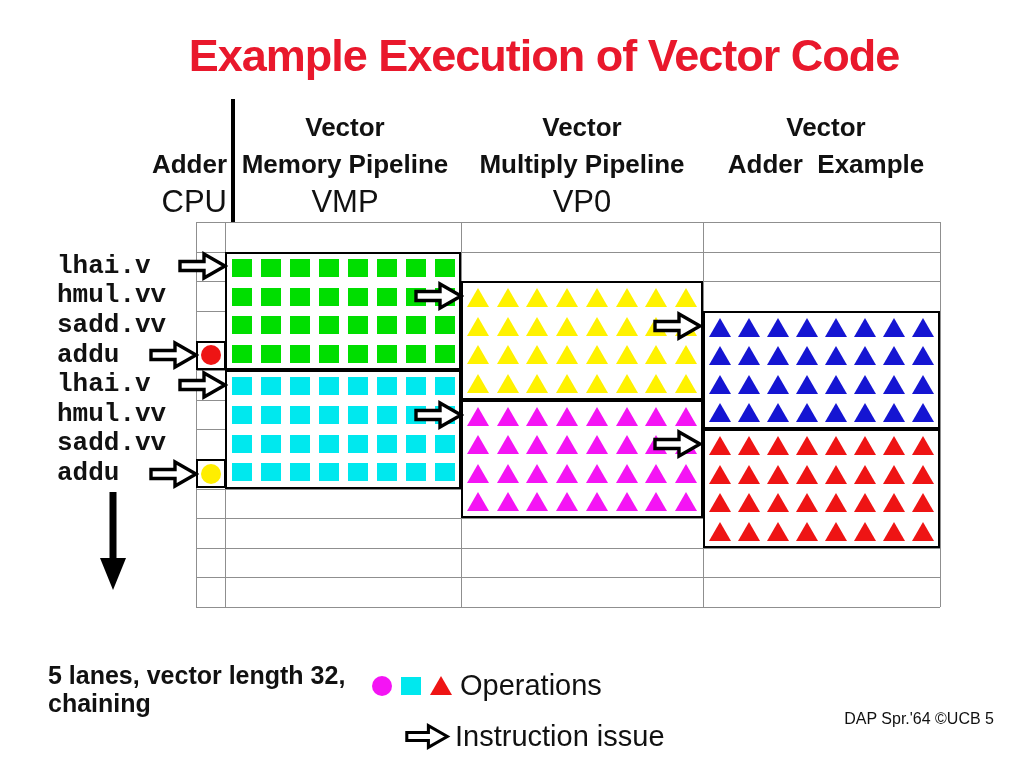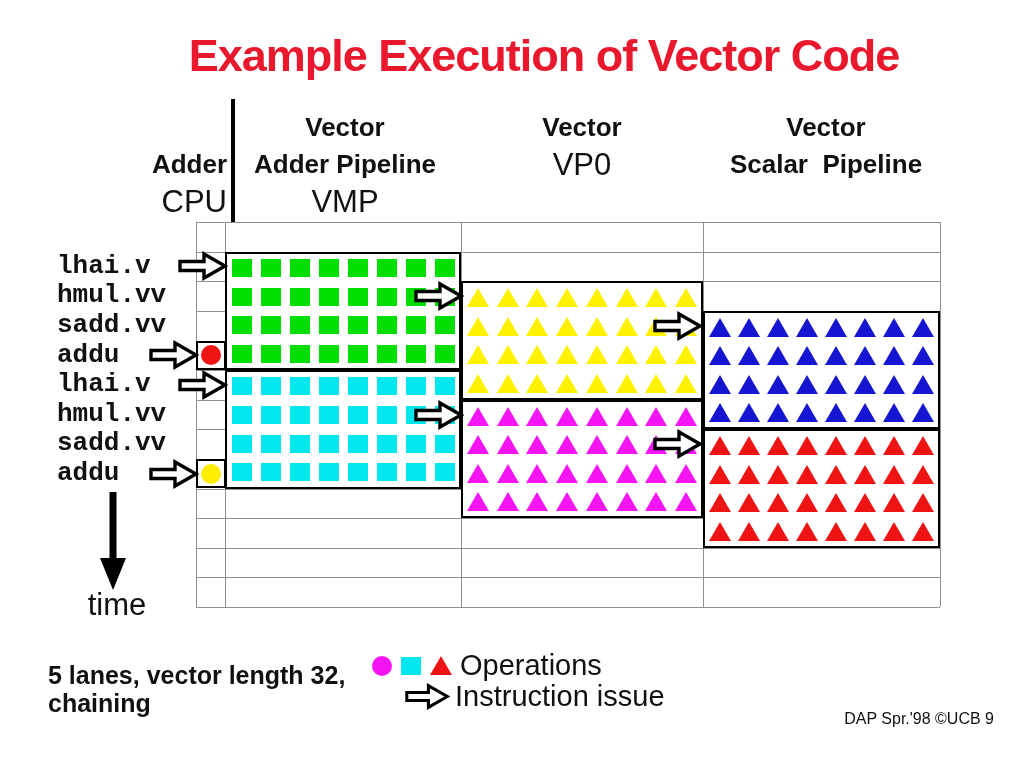--- a/index.html
+++ b/index.html
@@ -27,21 +27,21 @@
   .scalar-cell{box-sizing:border-box;background:#fff;border:2.5px solid #000;z-index:3;
                display:flex;align-items:center;justify-content:center;}
   .ins-label{font-family:"Liberation Mono", monospace;font-weight:bold;font-size:26px;
              line-height:29.6px;z-index:4;white-space:pre;}
   .issue-arrow{z-index:5;}
   
   #time-label{left:72px;top:587px;width:90px;text-align:center;font-size:31px;}
   
   #note{left:48px;top:661px;font-size:25px;font-weight:bold;line-height:28px;}
   #legend{left:372px;top:650px;}
-  .leg-row{display:flex;align-items:center;height:31px;}
+  .leg-row{display:flex;align-items:center;height:31px;margin-top:20px;}
   .leg-sym{display:flex;align-items:center;gap:9px;width:84px;}
   .leg-label{font-size:29px;margin-left:4px;white-space:pre;}
   #legend-issue-row{padding-left:32px;}
   #credit{left:834px;top:710px;width:160px;font-size:16px;text-align:right;}
 </style>
 </head>
 <body>
 
 <div id="stage">
 
@@ -49,32 +49,33 @@
 
   <div class="abs hdr r" style="left:84px;top:146px;width:143px;">
     <div class="hline">Adder</div>
     <div class="hcode">CPU</div>
   </div>
 
   <div id="cpu-divider" class="abs"></div>
 
   <div class="abs hdr" style="left:225px;top:109px;width:240px;">
     <div class="hline">Vector</div>
-    <div class="hline">Adder Pipeline</div>
+    <div class="hline">Memory Pipeline</div>
     <div class="hcode">VMP</div>
   </div>
 
   <div class="abs hdr" style="left:462px;top:109px;width:240px;">
     <div class="hline">Vector</div>
+    <div class="hline">Multiply Pipeline</div>
     <div class="hcode">VP0</div>
   </div>
 
   <div class="abs hdr" style="left:706px;top:109px;width:240px;">
     <div class="hline">Vector</div>
-    <div class="hline">Scalar  Pipeline</div>
+    <div class="hline">Adder  Example</div>
   </div>
 
   <div id="diagram" class="abs" style="left:0;top:0;width:1024px;height:768px;">
       <div class="abs gridline" style="left: 196px; top: 222px; width: 744px; height: 1px;"></div>
       <div class="abs gridline" style="left: 196px; top: 251.6px; width: 744px; height: 1px;"></div>
       <div class="abs gridline" style="left: 196px; top: 281.2px; width: 744px; height: 1px;"></div>
       <div class="abs gridline" style="left: 196px; top: 310.8px; width: 744px; height: 1px;"></div>
       <div class="abs gridline" style="left: 196px; top: 340.5px; width: 744px; height: 1px;"></div>
       <div class="abs gridline" style="left: 196px; top: 370.1px; width: 744px; height: 1px;"></div>
       <div class="abs gridline" style="left: 196px; top: 399.7px; width: 744px; height: 1px;"></div>
@@ -331,21 +332,20 @@
         </svg></div>
       <div class="abs issue-arrow" style="left: 149px; top: 458.7px;"><svg width="50" height="30" viewBox="0 0 50 30">
           <polygon points="2,10.5 26,10.5 26,3 47,15 26,27 26,19.5 2,19.5" fill="#fff" stroke="#000" stroke-width="3.4"></polygon>
         </svg></div>
     </div>
 
   <svg class="abs" style="left:100px;top:492px;z-index:4;" width="26" height="100">
     <rect x="9.5" y="0" width="7" height="68" fill="#000"></rect>
     <polygon points="0,66 26,66 13,98" fill="#000"></polygon>
   </svg>
-  <div id="time-label" class="abs">time</div>
 
   <div id="note" class="abs">
     <div>5 lanes, vector length 32,</div>
     <div>chaining</div>
   </div>
 
   <div id="legend" class="abs">
     <div class="leg-row">
       <span class="leg-sym" id="legend-symbols">
           <span class="sym-circle" style="background: rgb(244, 20, 244);"></span>
@@ -355,14 +355,14 @@
       <span class="leg-label">Operations</span>
     </div>
     <div class="leg-row" id="legend-issue-row">
       <svg width="47" height="27" viewBox="0 0 50 30">
         <polygon points="2,10.5 26,10.5 26,3 47,15 26,27 26,19.5 2,19.5" fill="#fff" stroke="#000" stroke-width="3.4"></polygon>
       </svg>
       <span class="leg-label">Instruction issue</span>
     </div>
   </div>
 
-  <div id="credit" class="abs">DAP Spr.'98 ©UCB 9</div>
+  <div id="credit" class="abs">DAP Spr.'64 ©UCB 5</div>
 </div>
 
 </body></html>

